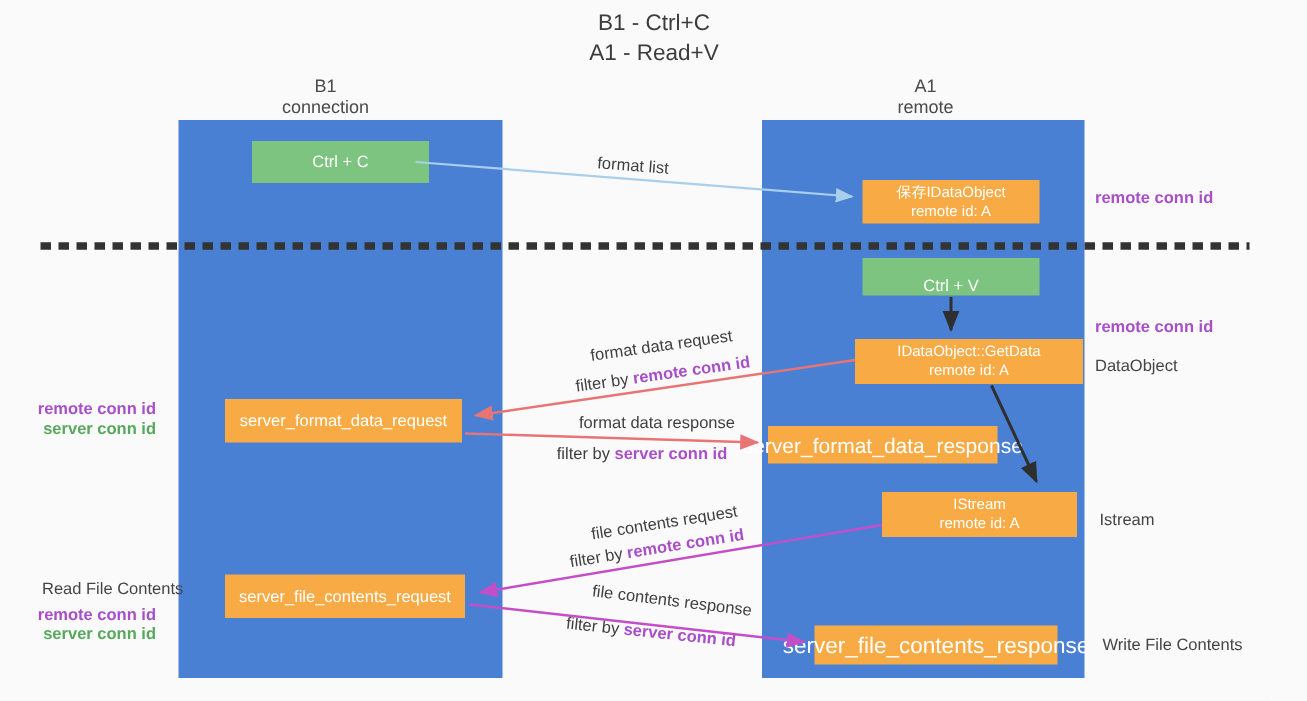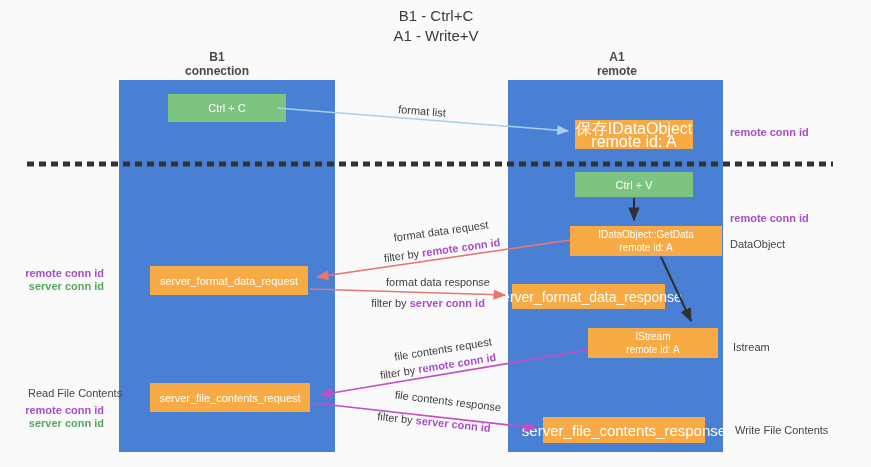--- a/index.html
+++ b/index.html
@@ -11,42 +11,42 @@
     background: var(--page-bg);
     font-family: "Liberation Sans", sans-serif;
     overflow: hidden;
   }
   .title {
     position: absolute; left: 330px; top: 6px; width: 212px;
     text-align: center; font-size: 15px; line-height: 20px; color: #3c3c3c;
   }
   .col-header {
     position: absolute; top: 50px; width: 120px;
-    text-align: center; font-size: 12px; line-height: 14px; color: #4a4a4a; font-weight: bold;
+    text-align: center; font-size: 12px; line-height: 14px; color: #4a4a4a;
   }
   .col-header.left  { left: 157px; }
   .col-header.right { left: 557px; }
   .column {
     position: absolute; top: 80px; height: 372px;
     background: var(--column-blue);
   }
   .column.left  { left: 119px; width: 216px; }
   .column.right { left: 508px; width: 215px; }
   .box {
     position: absolute;
     display: flex; flex-direction: column;
     align-items: center; justify-content: center;
     color: #ffffff; text-align: center;
   }
   .box.green  { background: var(--box-green); }
   .box.orange { background: var(--box-orange); }
   .box .l1, .box .l2 { line-height: 13px; }
   .b-ctrl-c   { left: 168px; top:  94px; width: 118px; height: 28px; font-size: 11px; }
-  .b-store    { left: 575px; top: 120px; width: 118px; height: 29px; font-size: 16px; }
-  .b-ctrl-v   { left: 575px; top: 172px; width: 118px; height: 25px; font-size: 11px; }
+  .b-store    { left: 575px; top: 120px; width: 118px; height: 29px; font-size: 10px; }
+  .b-ctrl-v   { left: 575px; top: 172px; width: 118px; height: 25px; font-size: 11px; justify-content: flex-end; }
   .b-getdata  { left: 570px; top: 226px; width: 152px; height: 30px; font-size: 10px; }
   .b-fmt-req  { left: 150px; top: 266px; width: 158px; height: 29px; font-size: 11px; }
   .b-fmt-res  { left: 512px; top: 284px; width: 153px; height: 25px; font-size: 14px; }
   .b-istream  { left: 588px; top: 328px; width: 130px; height: 30px; font-size: 10px; }
   .b-file-req { left: 150px; top: 383px; width: 160px; height: 29px; font-size: 11px; }
   .b-file-res { left: 543px; top: 417px; width: 162px; height: 26px; font-size: 15px; }
 
   .slabel { position: absolute; font-size: 11px; color: #444444; white-space: nowrap; }
   .slabel.purple { color: var(--purple-label); font-weight: bold; }
   .slabel.green  { color: var(--green-label);  font-weight: bold; }
@@ -69,21 +69,21 @@
   #m-magenta path { fill: var(--arrow-magenta); }
   #m-black   path { fill: var(--arrow-black); }
 </style>
 </head>
 <body>
 
 <div class="canvas">
 
   <div class="title">
     <div>B1 - Ctrl+C</div>
-    <div>A1 - Write+V</div>
+    <div>A1 - Read+V</div>
   </div>
 
   <div class="col-header left">
     <div>B1</div>
     <div>connection</div>
   </div>
   <div class="col-header right">
     <div>A1</div>
     <div>remote</div>
   </div>

